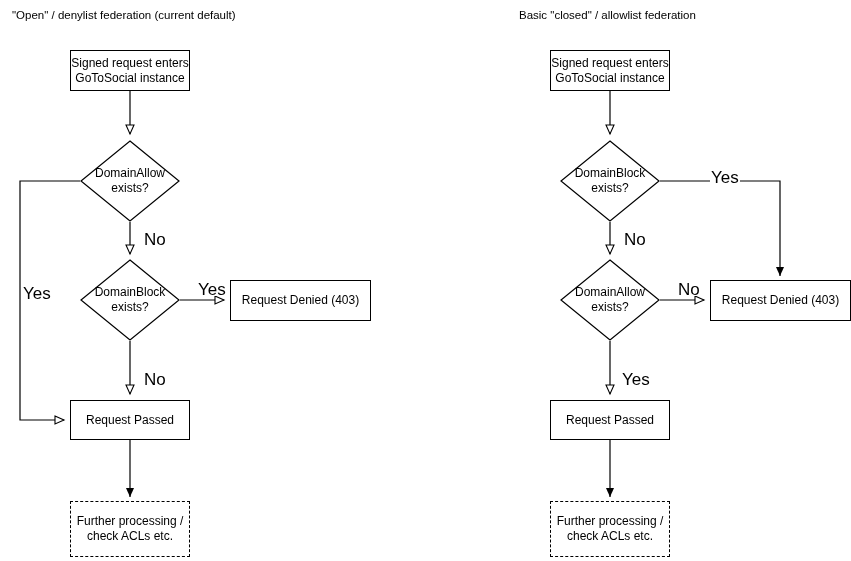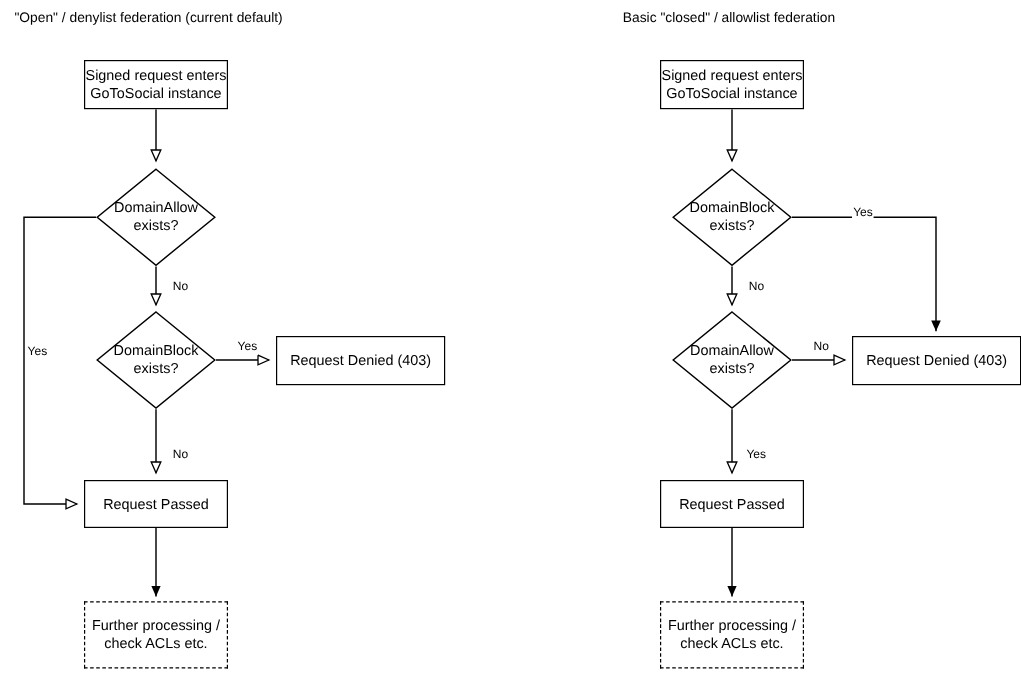--- a/index.html
+++ b/index.html
@@ -71,21 +71,21 @@
   }
   .diamond-label {
     position: relative;
     z-index: 2;
     width: 100%;
     padding: 0 2px;
     box-sizing: border-box;
   }
   .edge-label {
     position: absolute;
-    font-size: 10px;
+    font-size: 17px;
     line-height: 13px;
     color: #000000;
     background: #ffffff;
     white-space: nowrap;
     padding: 0 1px;
   }
 </style>
 </head>
 <body>
 

